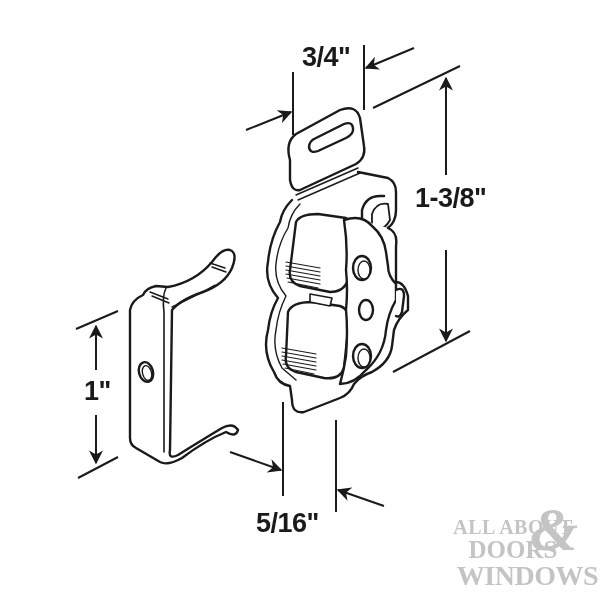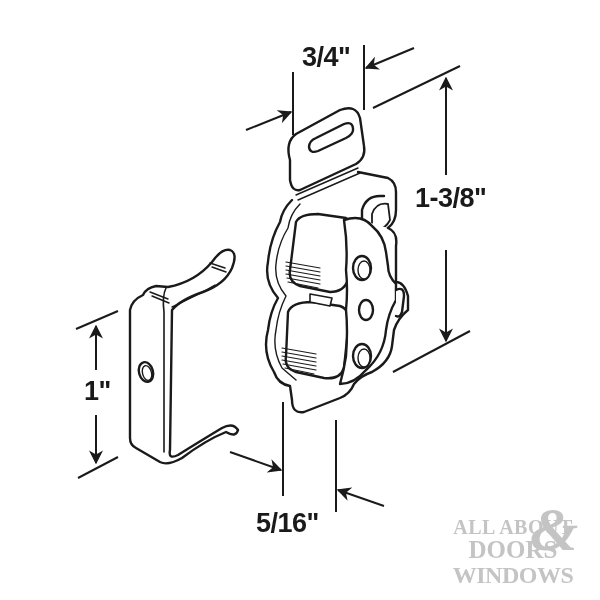--- a/index.html
+++ b/index.html
@@ -3,21 +3,21 @@
   <meta charset="utf-8">
   <style>
     html, body { margin: 0; padding: 0; background: #ffffff; }
     body { width: 600px; height: 600px; position: relative; overflow: hidden; font-family: "Liberation Sans", sans-serif; }
     .canvas { position: absolute; left: 0; top: 0; width: 600px; height: 600px; }
     .dim-label { position: absolute; font-family: "Liberation Sans", sans-serif; font-weight: bold; color: #1a1a1a; font-size: 27px; line-height: 1; letter-spacing: -0.5px; }
     .dim-label.two-line { text-align: left; line-height: 1.08; }
     .watermark { position: absolute; left: 428px; top: 505px; width: 170px; text-align: center; color: #c4c4c4; font-family: "Liberation Serif", serif; font-weight: bold; margin-top: 12px; }
     .wm-line1 { font-size: 20px; line-height: 20px; letter-spacing: 0.5px; }
     .wm-line2 { font-size: 25px; line-height: 25px; letter-spacing: 0px; }
-    .wm-line3 { font-size: 24px; line-height: 27px; letter-spacing: -0.5px; }
+    .wm-line3 { font-size: 28px; line-height: 27px; letter-spacing: -0.5px; text-align: right; }
     .wm-line4 { font-size: 15px; line-height: 18px; letter-spacing: 0.3px; }
     .amp { position: absolute; left: 530px; top: 498px; font-family: "Liberation Serif", serif; font-weight: bold; font-style: italic; font-size: 62px; color: #c4c4c4; line-height: 1; }
   </style>
 </head>
 <body>
 
 <svg class="canvas" viewBox="0 0 600 600" xmlns="http://www.w3.org/2000/svg">
   <defs>
     <marker id="arrow" viewBox="0 0 10 10" refX="9" refY="5" markerWidth="7" markerHeight="7" orient="auto-start-reverse">
       <path d="M0,0 L10,5 L0,10 L3,5 Z" fill="#1a1a1a"></path>

